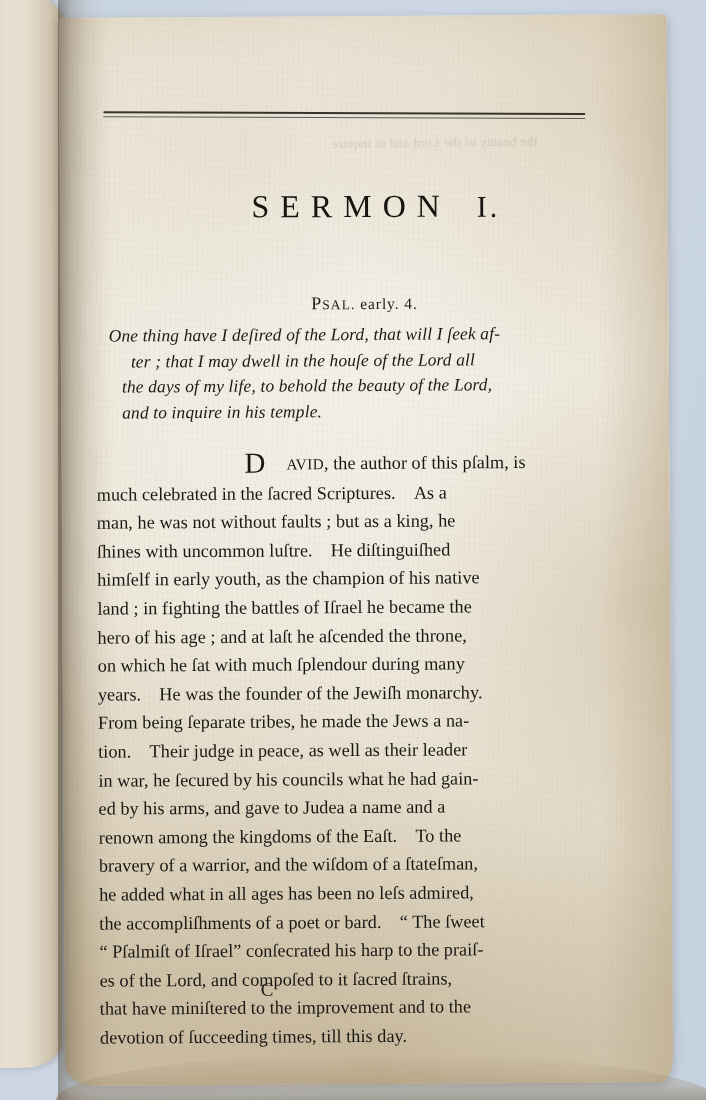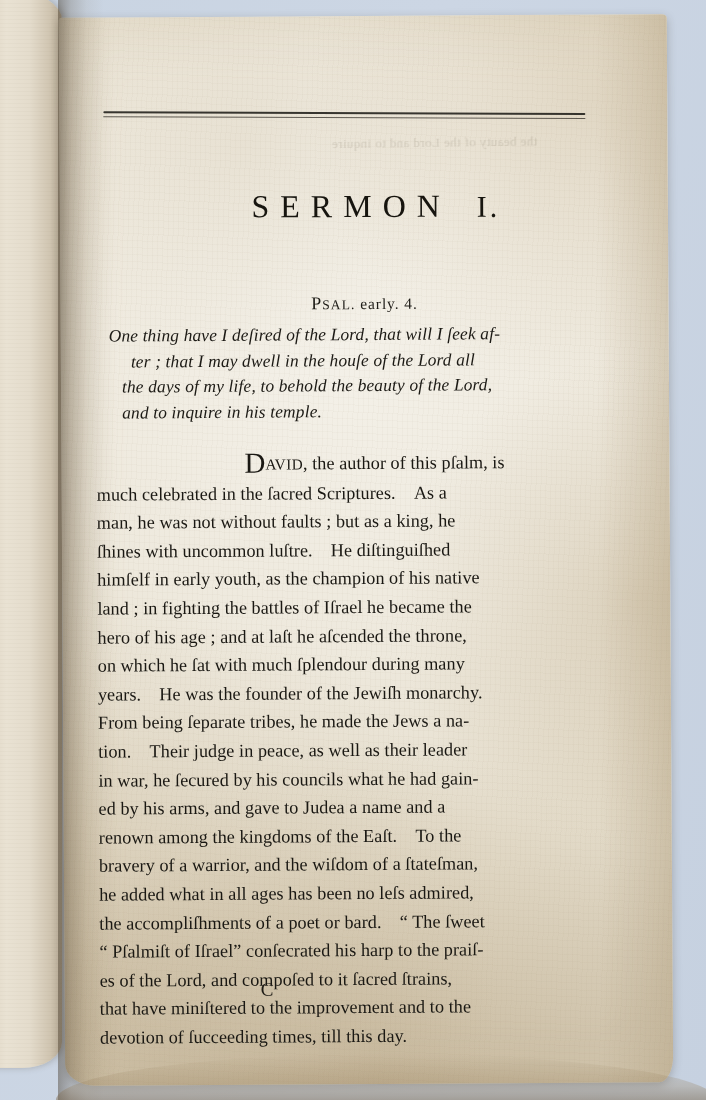--- a/index.html
+++ b/index.html
@@ -240,20 +240,21 @@
   }
   .dropcap {
     font-size: 29px;
     line-height: 28px;
     vertical-align: -3px;
     letter-spacing: 0;
   }
   .smallcaps {
     font-size: 15.2px;
     letter-spacing: .4px;
+    padding-left: 21px;
   }
   .indent { display: inline-block; width: 148px; }
 
   
   .signature {
     position: absolute;
     left: 196px;
     top: 962px;
     font-size: 19px;
     color: #1b1914;

